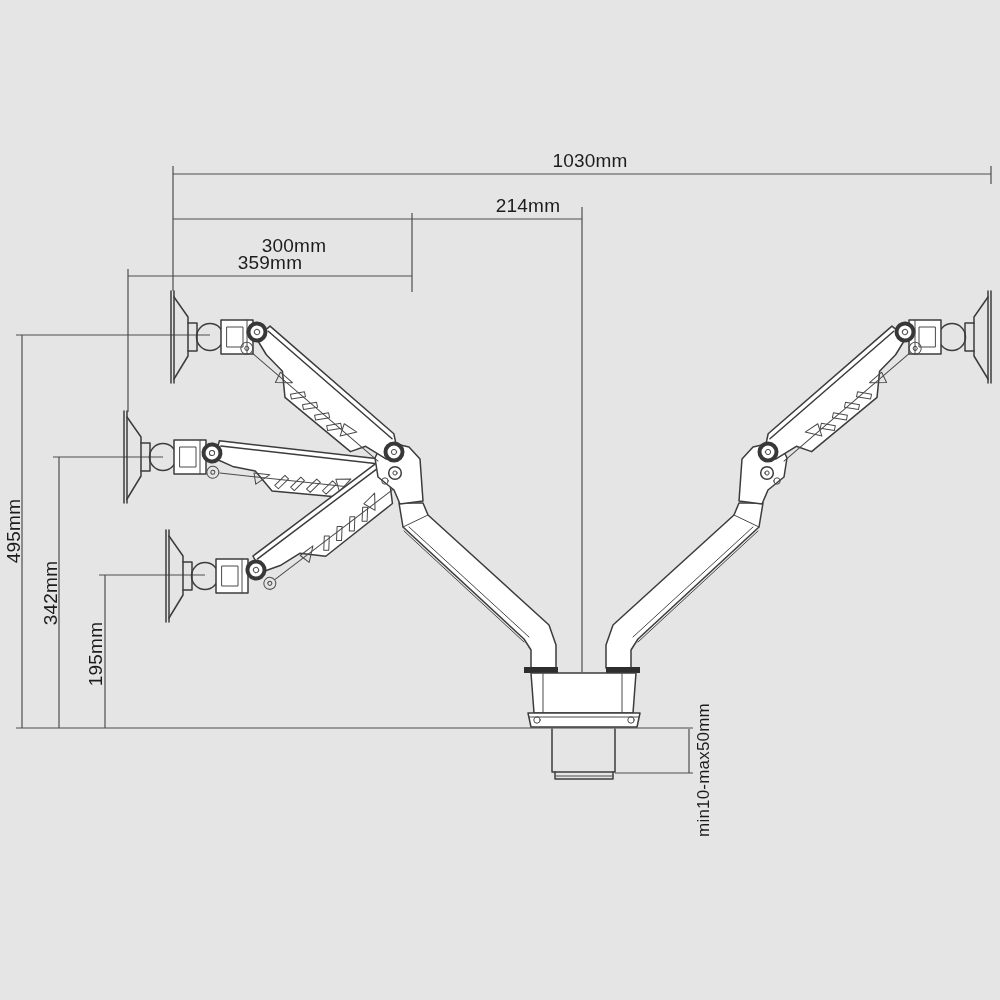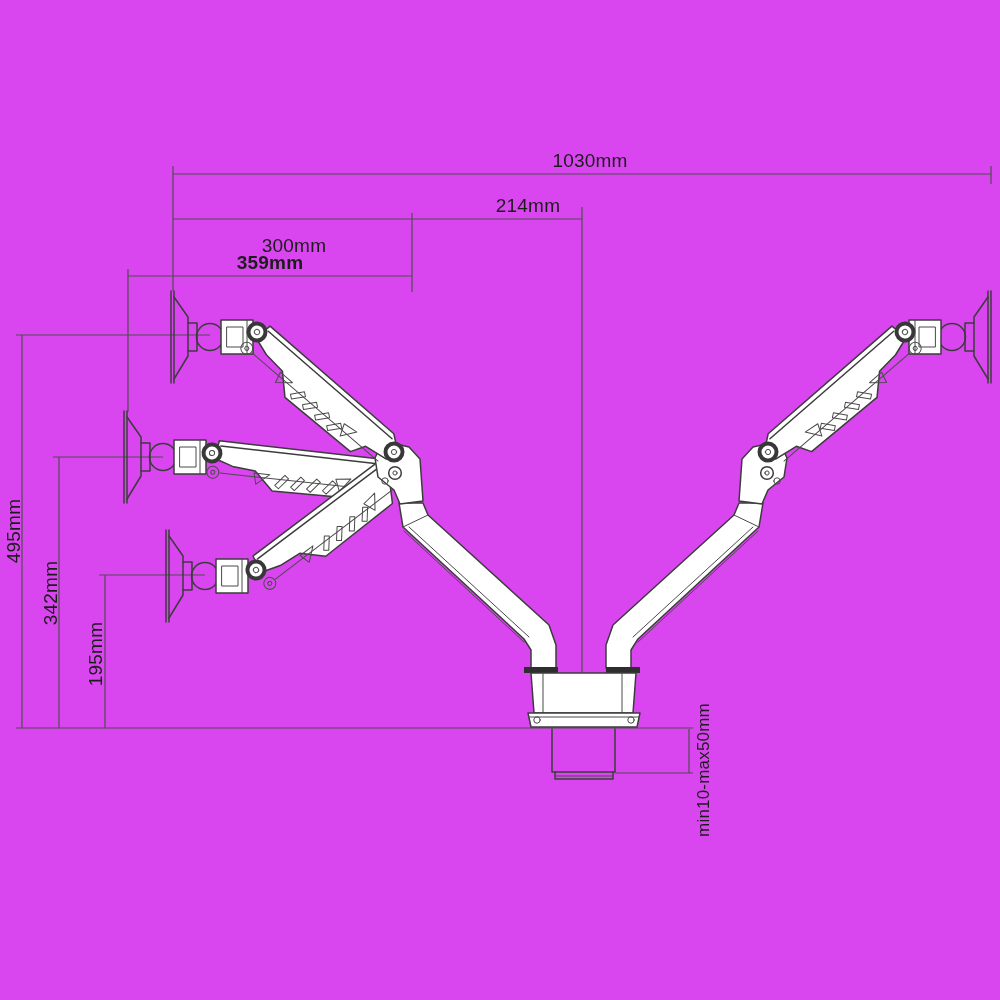--- a/index.html
+++ b/index.html
@@ -1,17 +1,17 @@
 <!DOCTYPE html>
 <html><head>
 <meta charset="utf-8">
 <style>
   html,body{margin:0;padding:0;background:#ffffff;}
   .stage{
-    position:relative;width:1000px;height:1000px;background:#d946ef;
+    position:relative;width:1000px;height:1000px;background:#e5e5e5;
     font-family:"Liberation Sans", sans-serif;overflow:hidden;
   }
   .stage svg{position:absolute;left:0;top:0;}
   .dimlabel{
     position:absolute;font-size:19px;color:#1c1c1c;white-space:nowrap;
     transform:translate(-50%,-50%);letter-spacing:.2px;
   }
   .dimlabel.rot{transform:translate(-50%,-50%) rotate(-90deg);}
   .dimlabel.small{font-size:17px;}
   
@@ -111,21 +111,21 @@
       <path class="thin" d="M556,776 L612,776"></path>
     </g>
   </svg>
 
   <div class="dimlabel" style="left:590px;top:161px;">1030mm</div>
 
   <div class="dimlabel" style="left:294px;top:206px;margin-top:40px;">300mm</div>
 
   <div class="dimlabel" style="left:528px;top:206px;">214mm</div>
 
-  <div class="dimlabel" style="left:270px;top:263px;font-weight:bold;">359mm</div>
+  <div class="dimlabel" style="left:270px;top:263px;">359mm</div>
 
   <div class="dimlabel rot" style="left:14px;top:531px;">495mm</div>
 
   <div class="dimlabel rot" style="left:51px;top:593px;">342mm</div>
 
   <div class="dimlabel rot" style="left:96px;top:654px;">195mm</div>
 
   <div class="dimlabel rot small" style="left:704px;top:770px;">min10-max50mm</div>
 
 </div>

